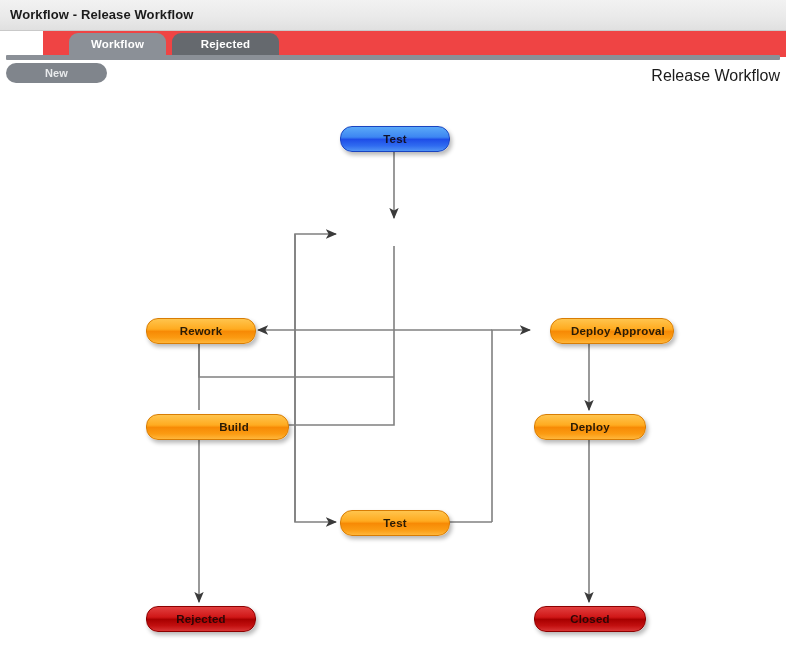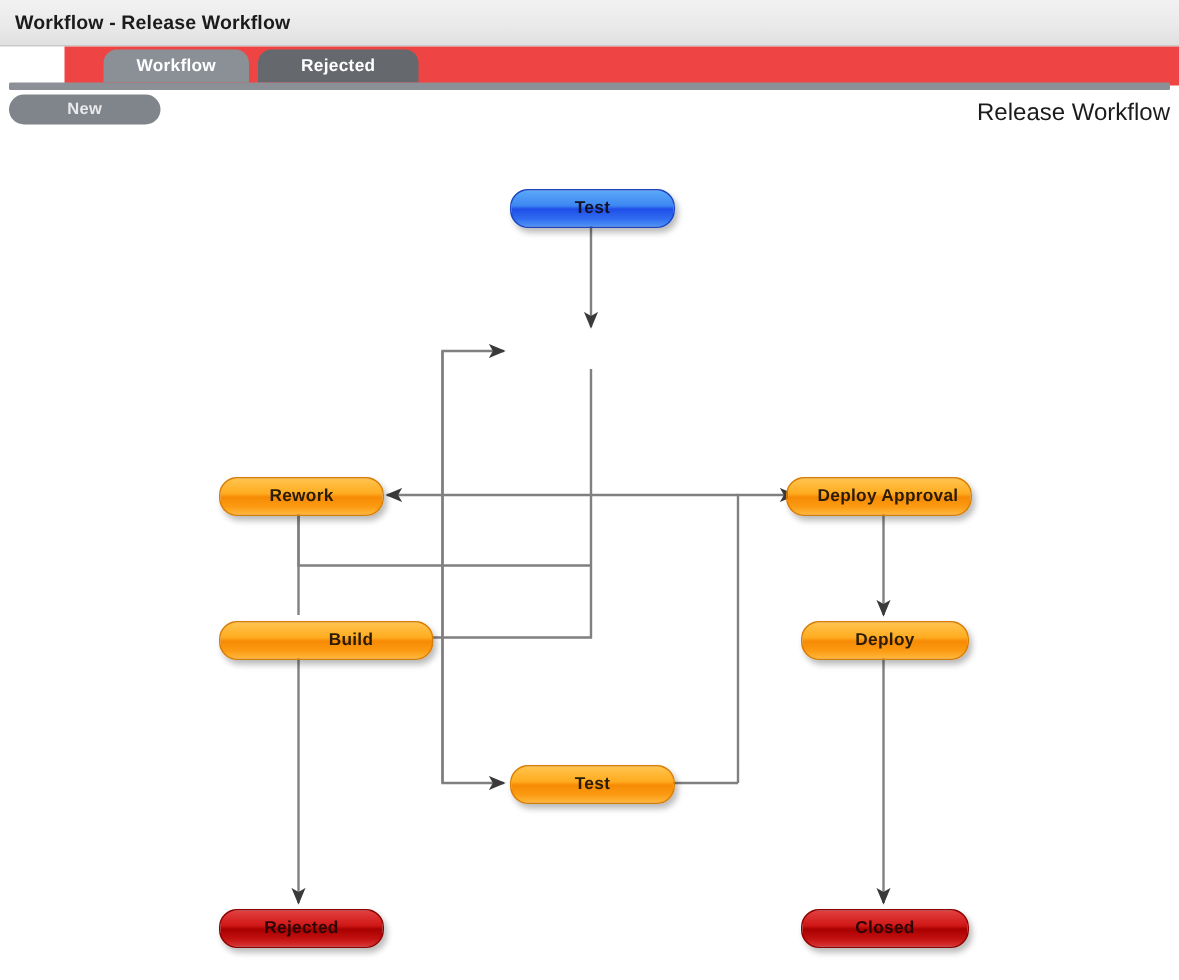--- a/index.html
+++ b/index.html
@@ -217,21 +217,21 @@
       <path d="M 589 350 L 589 514" marker-end="url(#ar-d)"></path>
 
     </g>
   </svg>
 
   <div class="node blue" style="left:340px; top:38px;  width:108px;">Test</div>
 
 
   <div class="node orange" style="left:146px; top:230px; width:108px;">Rework</div>
 
-  <div class="node orange" style="left:524px; top:230px; width:110px;padding-left:12px;">Deploy Approval</div>
+  <div class="node orange" style="left:550px; top:230px; width:110px;padding-left:12px;">Deploy Approval</div>
 
   <div class="node orange" style="left:146px; top:326px; width:108px;padding-left:33px;">Build</div>
 
   <div class="node orange" style="left:534px; top:326px; width:110px;">Deploy</div>
 
   <div class="node orange" style="left:340px; top:422px; width:108px;">Test</div>
 
   <div class="node red" style="left:146px; top:518px; width:108px;">Rejected</div>
 
   <div class="node red" style="left:534px; top:518px; width:110px;">Closed</div>

